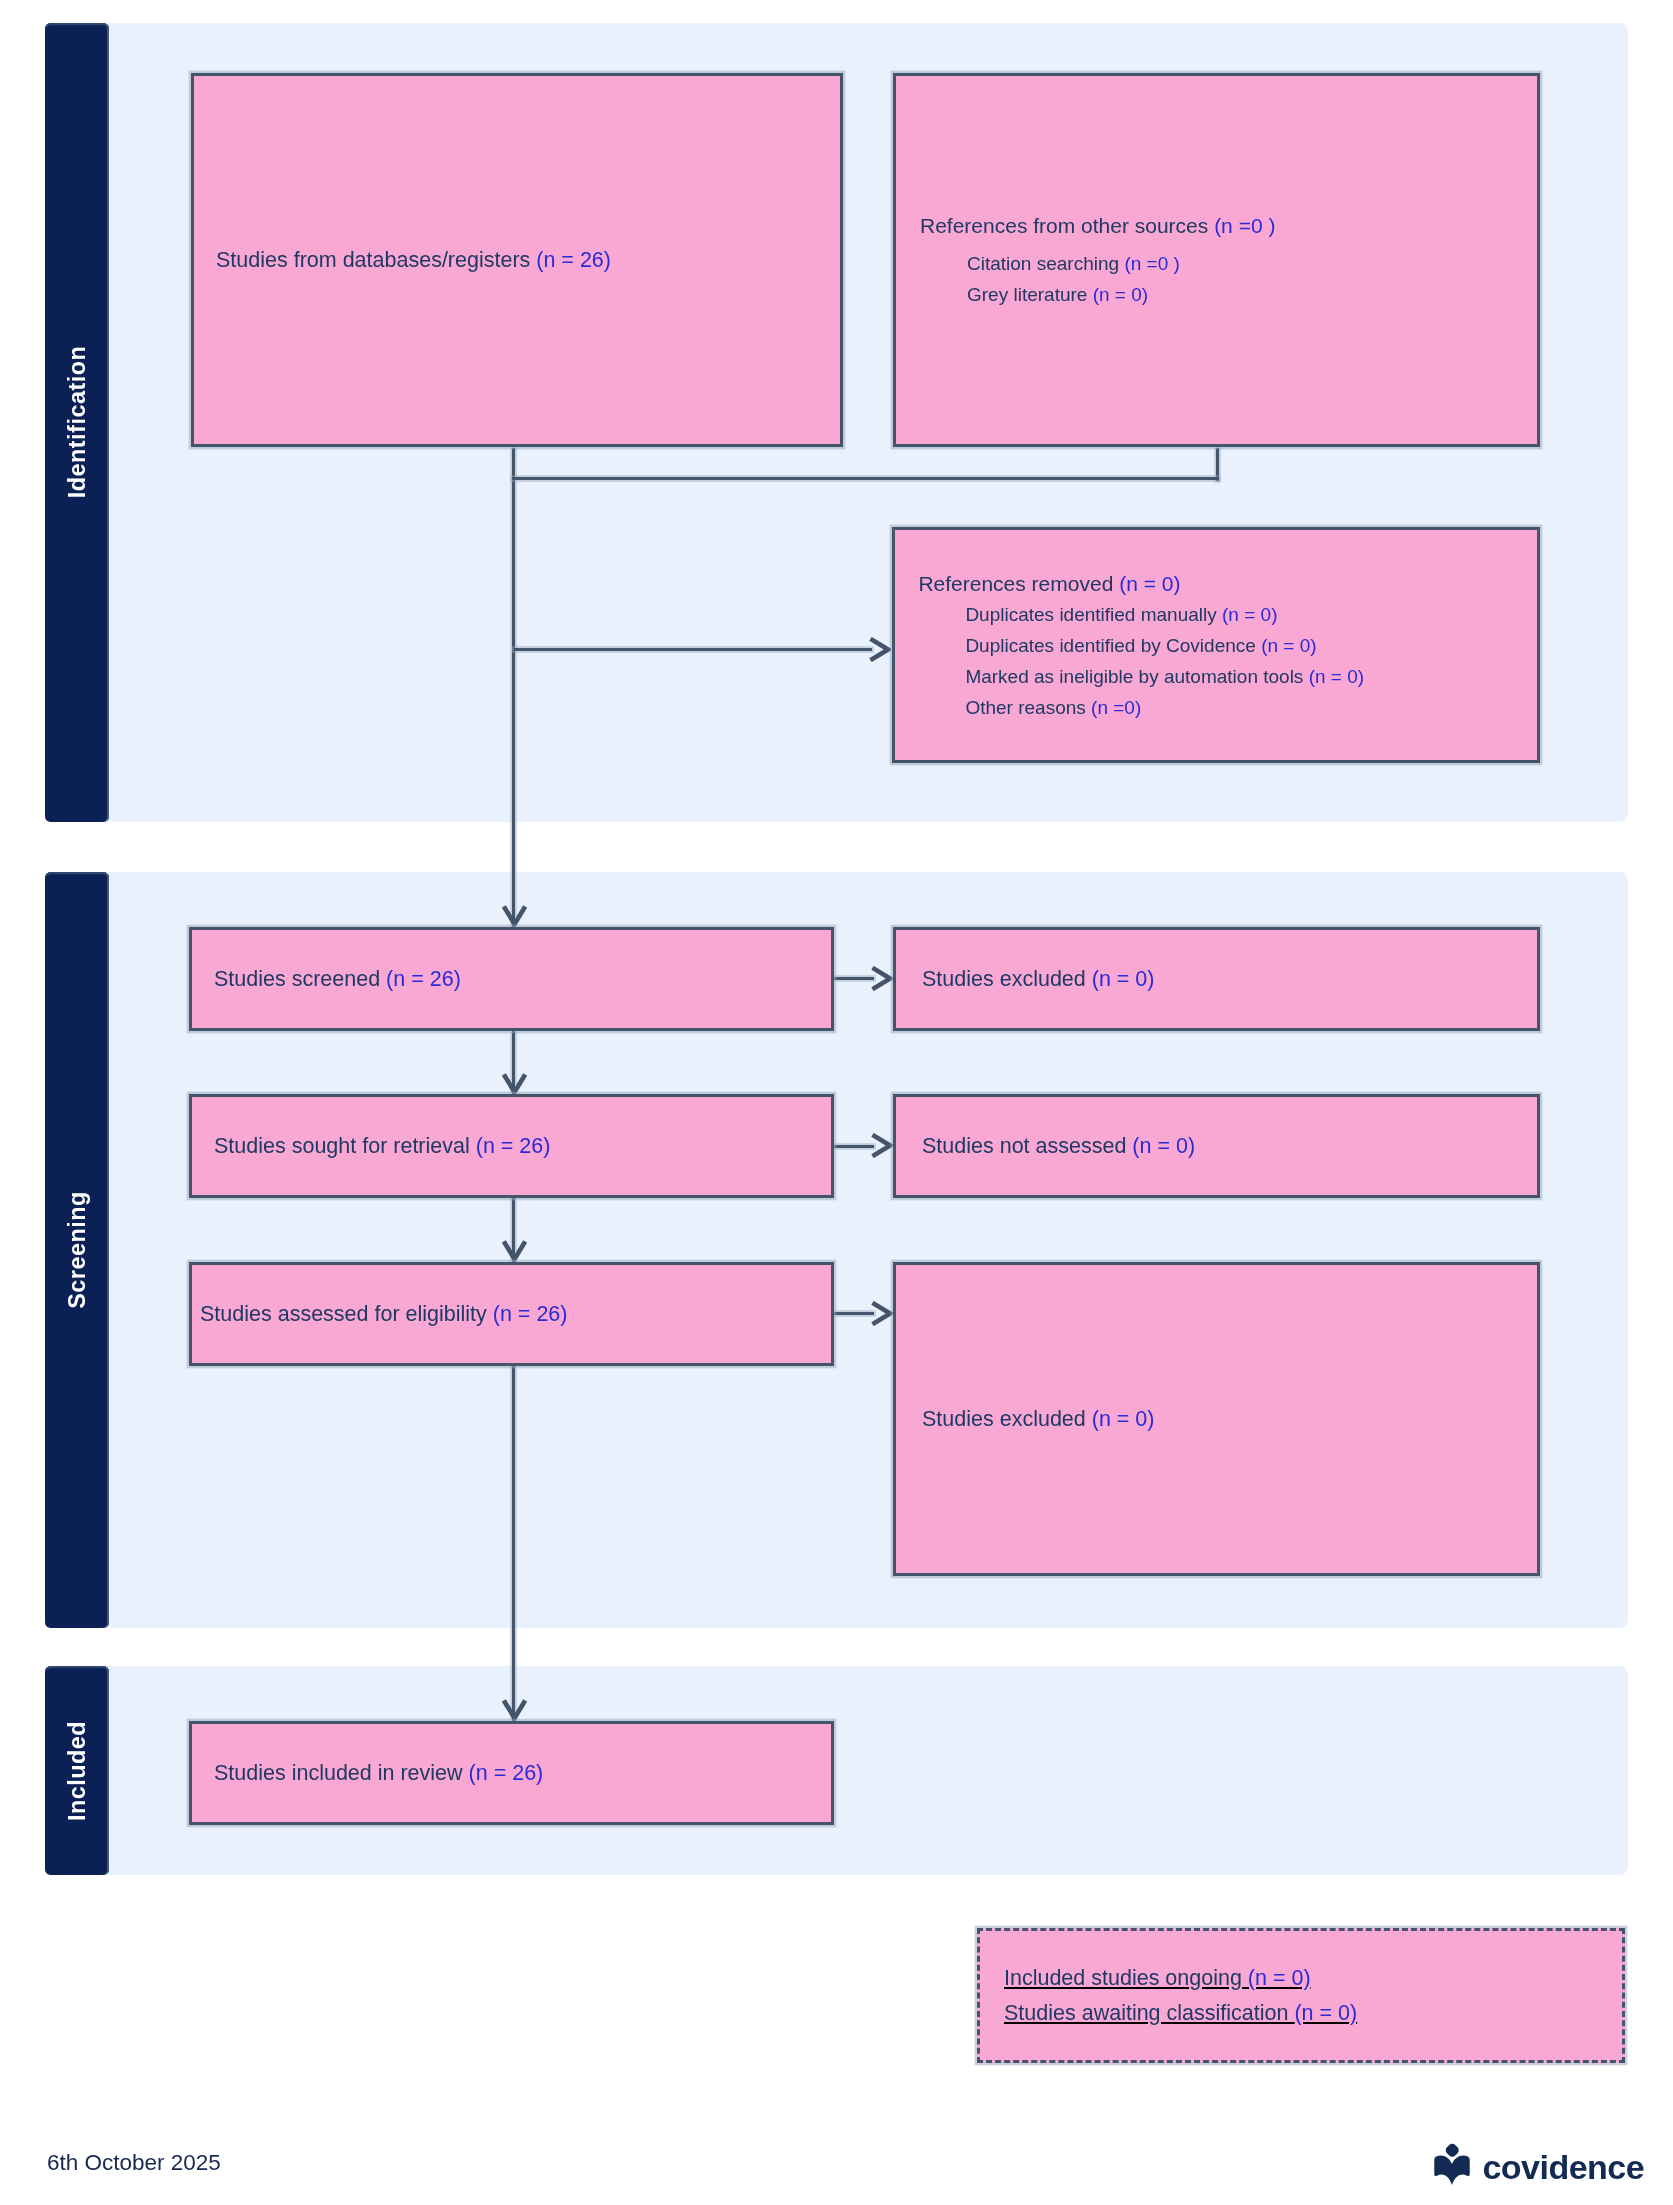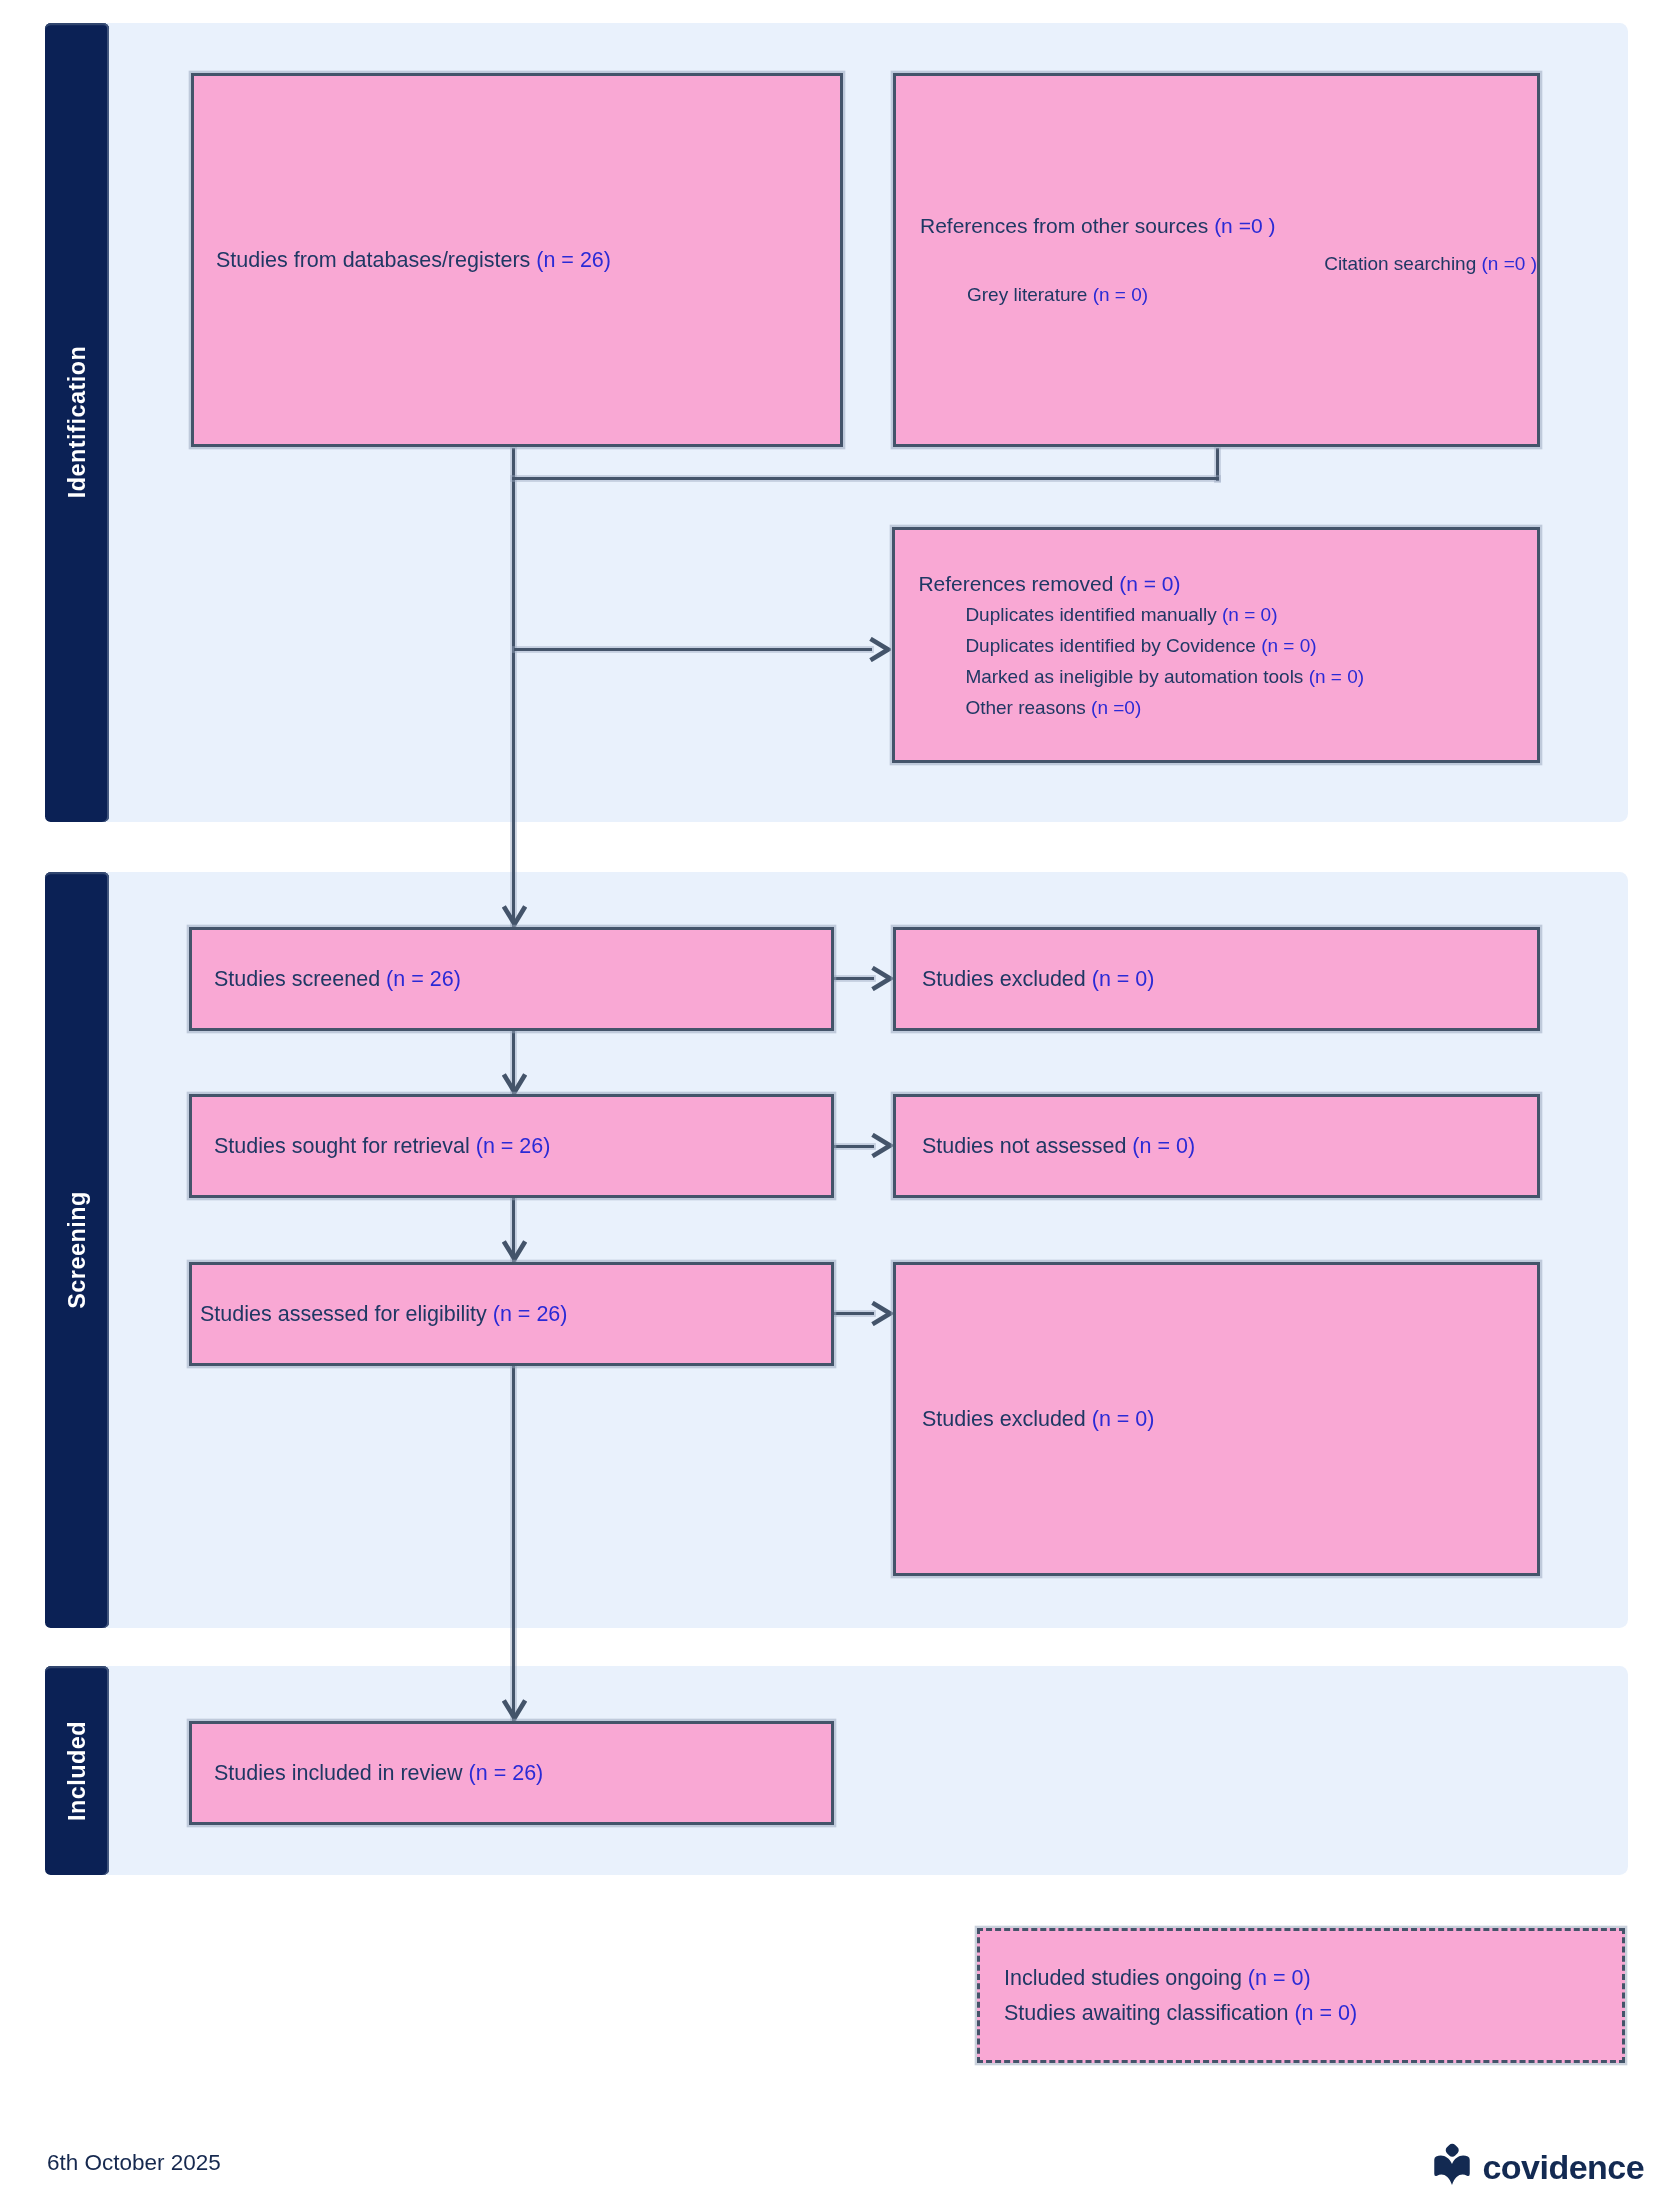--- a/index.html
+++ b/index.html
@@ -82,21 +82,21 @@
   <svg class="ah" style="left:871px;top:1301px;" width="21.5" height="25" viewBox="0 0 46 54">
       <path d="M3 4 L41 27 L3 50" fill="none" stroke="#44546a" stroke-width="10"></path>
     </svg>
 
   <div class="box" style="left:191px;top:73px;width:652px;height:374px;padding-left:22px;">
     <div class="line"><span>Studies from databases/registers </span><span class="n">(n = 26)</span></div>
   </div>
 
   <div class="box" style="left:893px;top:73px;width:647px;height:374px;padding-left:24px;">
     <div class="line title-line" style="margin-bottom:6.6px;"><span>References from other sources </span><span class="n">(n =0 )</span></div>
-    <div class="line sub" style="padding-left:47px;text-align:right;"><span>Citation searching </span><span class="n">(n =0 )</span></div>
+    <div class="line sub" style="padding-left:47px;"><span>Citation searching </span><span class="n">(n =0 )</span></div>
     <div class="line sub" style="padding-left:47px;"><span>Grey literature </span><span class="n">(n = 0)</span></div>
   </div>
 
   <div class="box" style="left:892px;top:527px;width:648px;height:236px;padding-left:23.4px;">
     <div class="line title-line"><span>References removed </span><span class="n">(n = 0)</span></div>
     <div class="line sub" style="padding-left:47px;"><span>Duplicates identified manually </span><span class="n">(n = 0)</span></div>
     <div class="line sub" style="padding-left:47px;"><span>Duplicates identified by Covidence </span><span class="n">(n = 0)</span></div>
     <div class="line sub" style="padding-left:47px;"><span>Marked as ineligible by automation tools </span><span class="n">(n = 0)</span></div>
     <div class="line sub" style="padding-left:47px;"><span>Other reasons </span><span class="n">(n =0)</span></div>
   </div>
@@ -119,21 +119,21 @@
     <div class="line"><span>Studies assessed for eligibility </span><span class="n">(n = 26)</span></div>
   </div>
   <div class="box" style="left:893px;top:1262px;width:647px;height:314px;padding-left:26px;">
     <div class="line"><span>Studies excluded </span><span class="n">(n = 0)</span></div>
   </div>
 
   <div class="box" style="left:189px;top:1721px;width:645px;height:104px;padding-left:22px;">
     <div class="line"><span>Studies included in review </span><span class="n">(n = 26)</span></div>
   </div>
 
-  <div class="box dashed" style="left:977px;top:1928px;width:648px;height:135px;padding-left:24px;">
+  <div class="box dashed" style="left:977px;top:1928px;width:648px;height:135px;padding-left:24px;text-decoration:underline;">
     <div class="line" style="line-height:35px;"><span>Included studies ongoing </span><span class="n">(n = 0)</span></div>
     <div class="line" style="line-height:35px;"><span>Studies awaiting classification </span><span class="n">(n = 0)</span></div>
   </div>
 
   <div class="footer-date">6th October 2025</div>
 
   <div class="brand">
     <svg width="42" height="49" viewBox="0 0 90 105">
       <rect x="33" y="3" width="25" height="25" rx="9" transform="rotate(45 45.5 15.5)" fill="#132a52"></rect>
       <path d="M7 36 Q7 31 11 29 C23 23 38 28 45 45 C52 28 67 23 79 29 Q83 31 83 36 L83 66 Q83 73 77 70 C65 64 52 69 45 90 C38 69 25 64 13 70 Q7 73 7 66 Z" fill="#132a52"></path>

